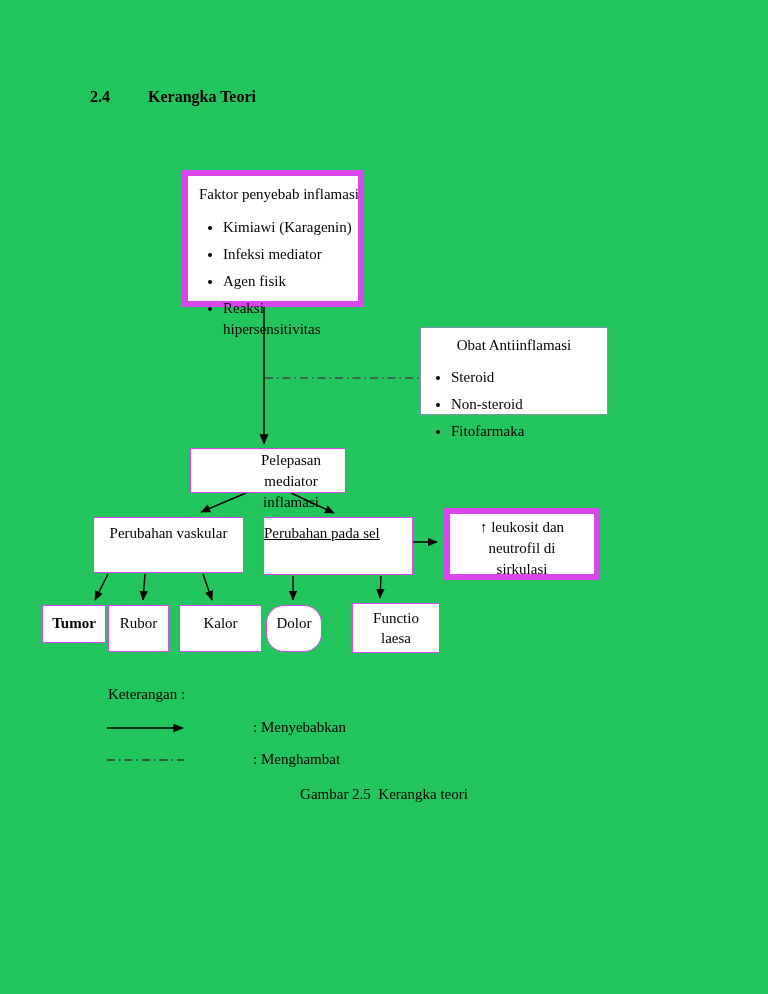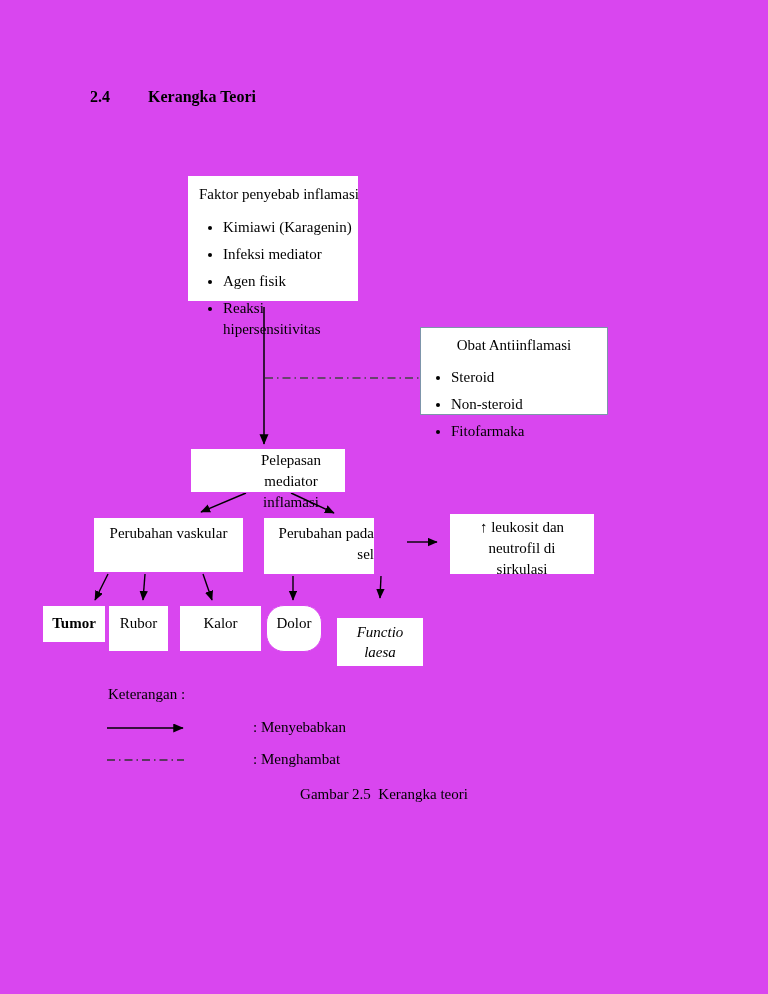--- a/index.html
+++ b/index.html
@@ -1,20 +1,20 @@
 <!DOCTYPE html>
 <html><head>
 <meta charset="utf-8">
 <style>
   html, body { margin: 0; padding: 0; background: #ffffff; }
   .page {
     position: relative;
     width: 768px;
     height: 994px;
-    background: #d946ef;
+    background: #22c55e;
     font-family: "Liberation Serif", serif;
     color: #000000;
     overflow: hidden;
   }
   .heading {
     position: absolute;
     left: 90px;
     top: 88px;
     font-size: 16px;
     font-weight: bold;
@@ -44,28 +44,28 @@
   }
   .bullets li { margin-bottom: 6px; }
   .faktor { left: 182px; top: 170px; width: 182px; height: 137px; padding: 8px 0 0 11px; }
   .obat   { left: 420px; top: 327px; width: 188px; height: 88px; padding: 7px 0 0 0;
             border: 1.5px solid #7d95aa; }
   .obat .box-title { text-align: center; }
   .obat .bullets { padding-left: 30px; margin-top: 11px; }
   .pelepasan { left: 190px; top: 448px; width: 156px; height: 45px; text-align: center; padding-top: 1px; padding-left: 46px; }
   .pelepasan.thin { border-width: 1.5px; }
   .vaskular { left: 93px;  top: 517px; width: 151px; height: 56px; text-align: center; padding-top: 5px; border-width: 1.5px; }
-  .sel      { left: 263px; top: 517px; width: 112px; height: 58px; text-align: right; padding-top: 5px; border-width: 1.5px; }
+  .sel      { left: 263px; top: 517px; width: 150px; height: 58px; text-align: left; padding-top: 5px; border-width: 1.5px; text-decoration: underline; }
   .leukosit { left: 444px; top: 508px; width: 156px; height: 72px; text-align: center; padding-top: 3px; }
   .small    { text-align: center; padding-top: 7px; border-width: 1.5px; }
   .tumor   { left: 42px;  top: 605px; width: 64px; height: 38px; font-weight: bold; }
   .rubor   { left: 108px; top: 605px; width: 61px; height: 47px; }
   .kalor   { left: 179px; top: 605px; width: 83px; height: 47px; }
   .dolor   { left: 266px; top: 605px; width: 56px; height: 47px; border-radius: 18px; }
-  .functio { left: 336px; top: 603px; width: 88px; height: 50px; font-style: italic; line-height: 20px; padding-top: 4px; margin-top: 14px; }
+  .functio { left: 352px; top: 603px; width: 88px; height: 50px; line-height: 20px; padding-top: 4px; }
   .legend-title { position: absolute; left: 108px; top: 686px; font-size: 15px; white-space: pre; }
   .legend-label-1 { position: absolute; left: 253px; top: 719px; font-size: 15px; white-space: pre; }
   .legend-label-2 { position: absolute; left: 253px; top: 751px; font-size: 15px; white-space: pre; }
   .caption { position: absolute; left: 0; top: 786px; width: 768px; text-align: center; font-size: 15px; white-space: pre; }
 </style>
 </head>
 <body>
 
 <div class="page">
 

